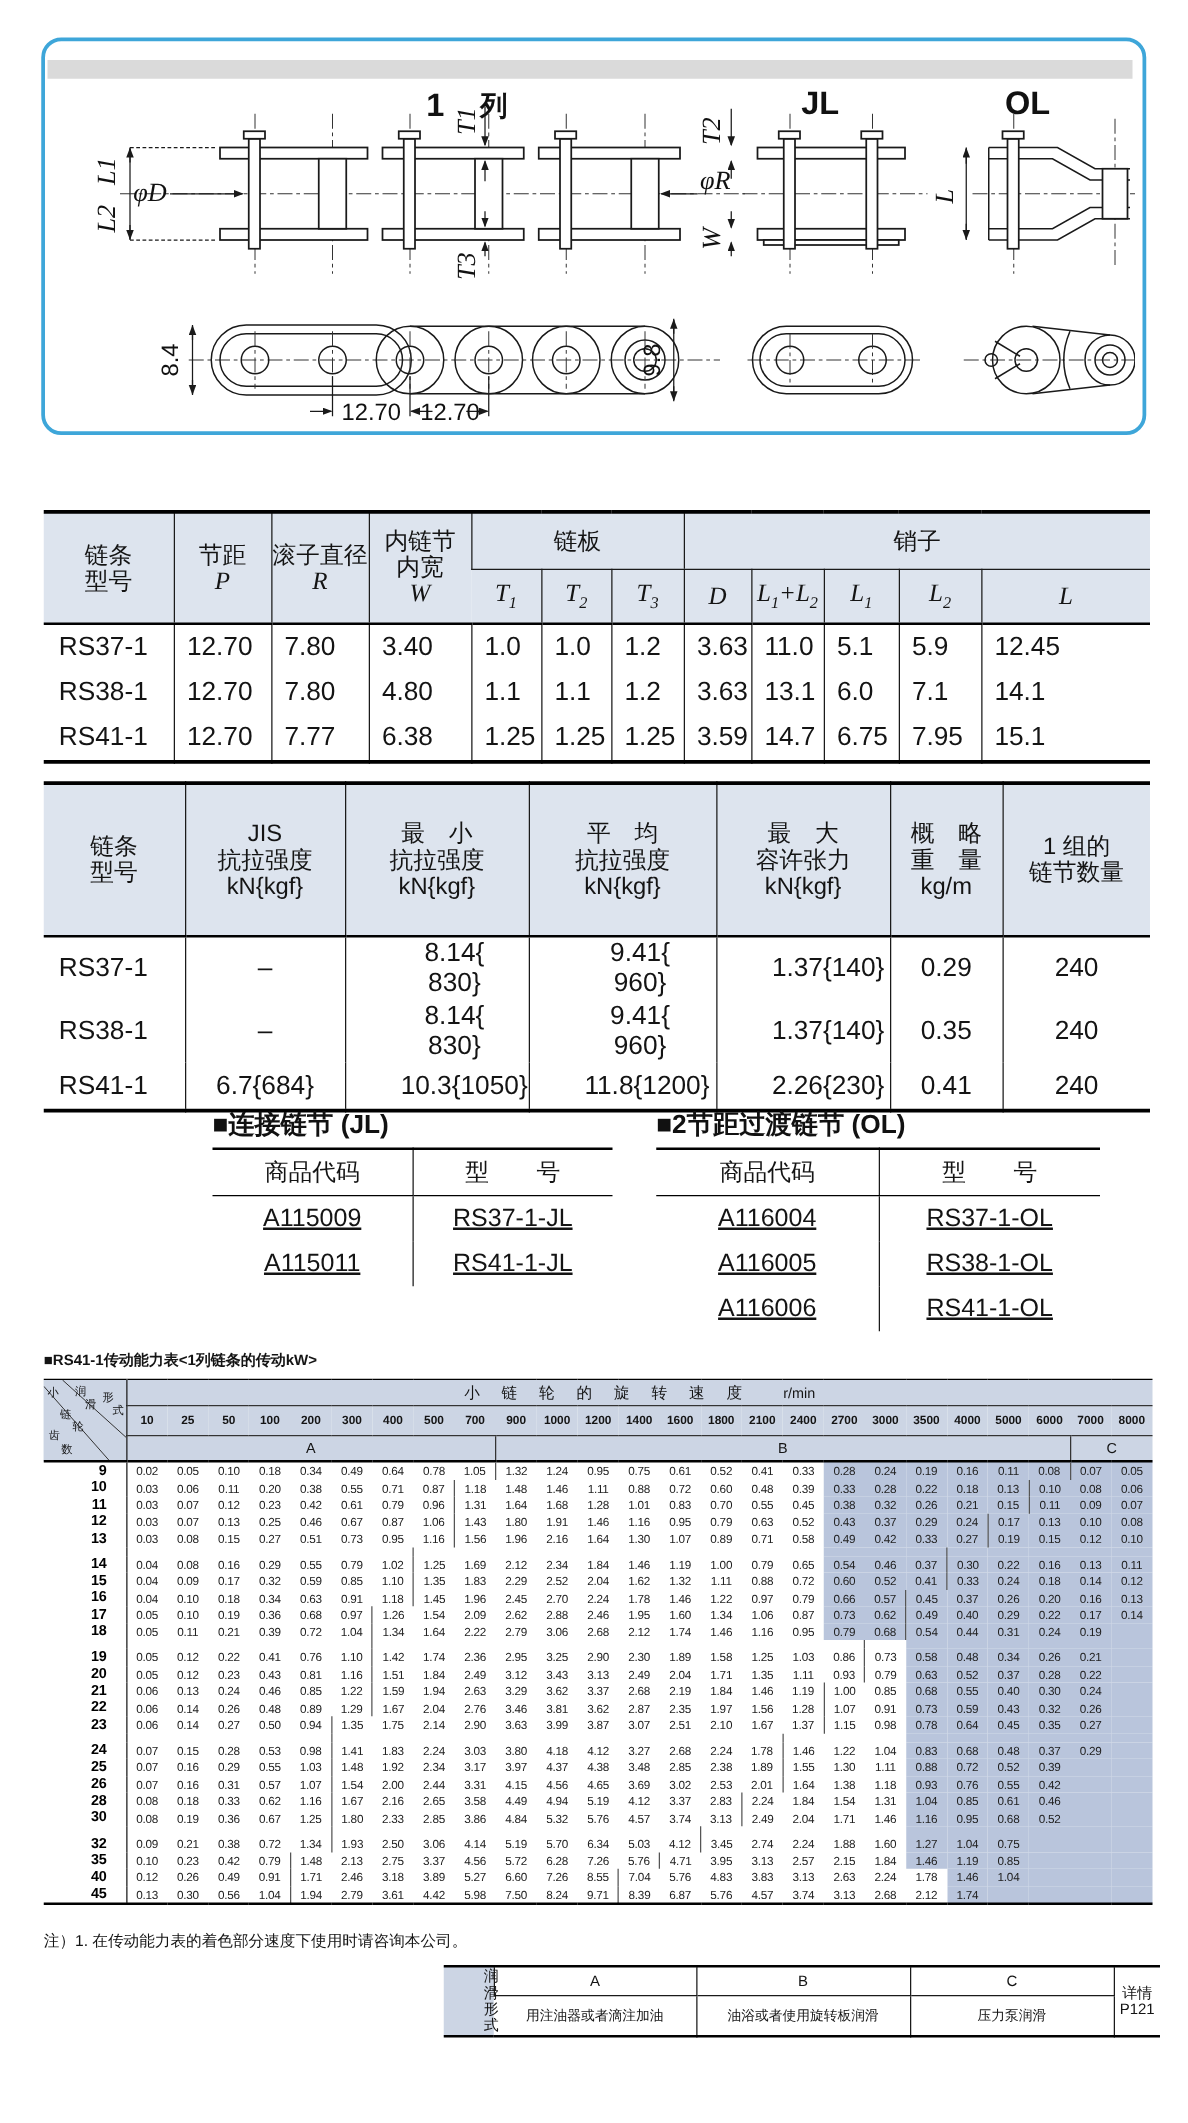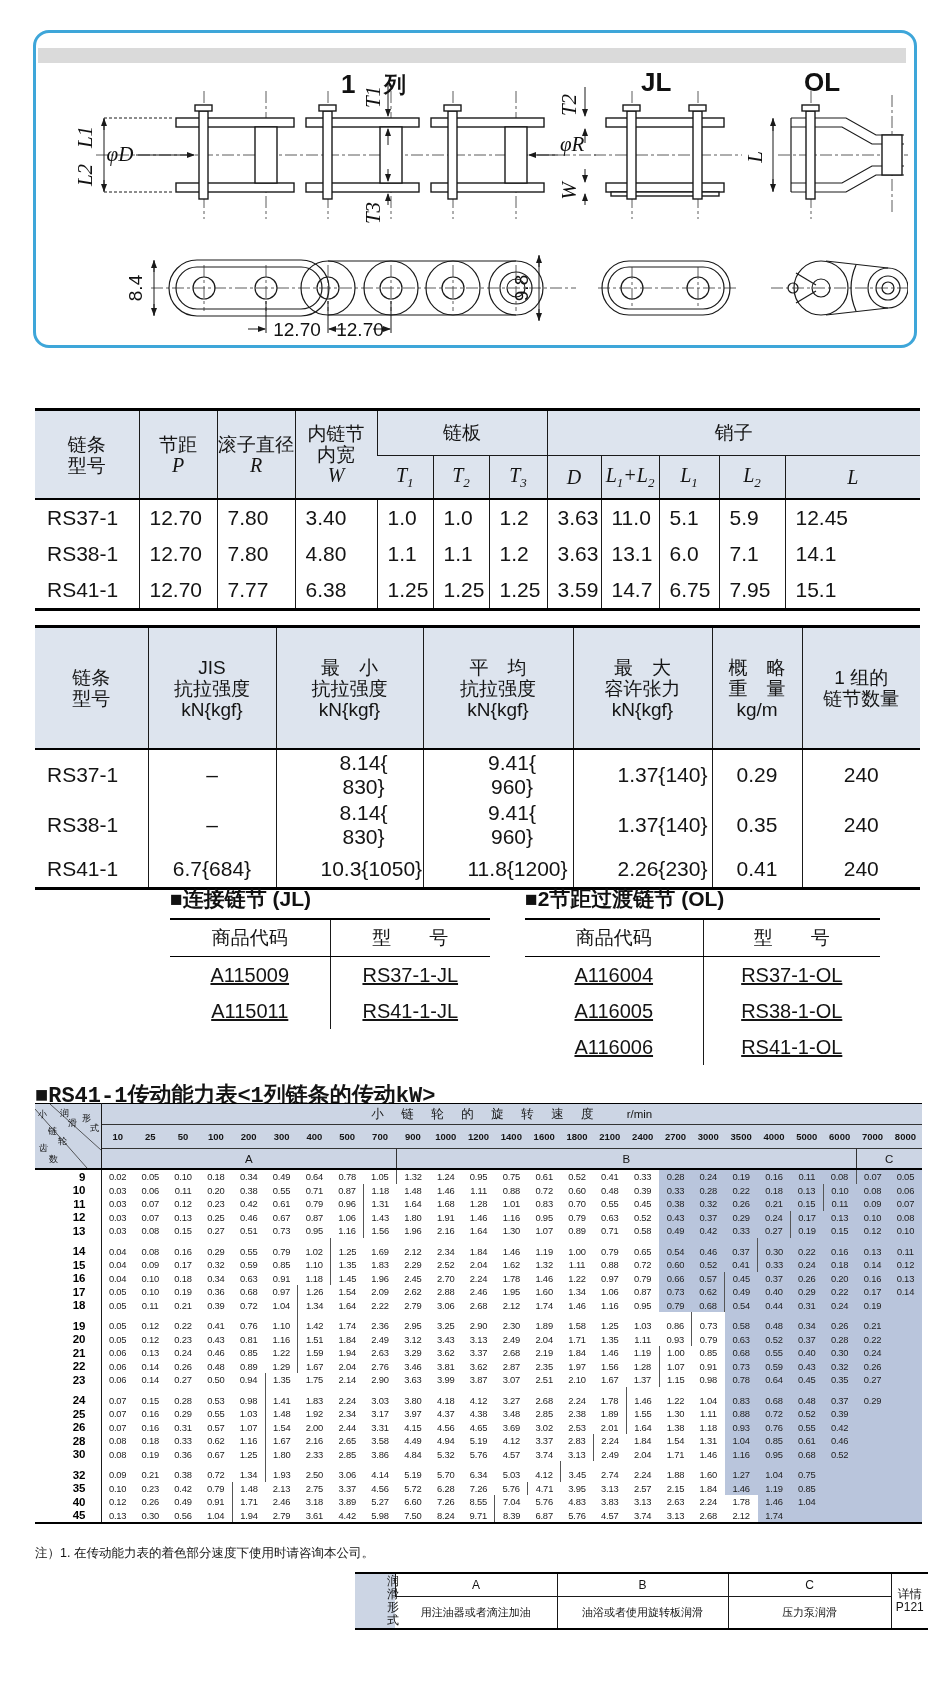--- a/index.html
+++ b/index.html
@@ -39,21 +39,21 @@
   #t-str td{border-left:1px solid #1a1a1a;height:35px;font-size:21px;text-align:center;}
   #t-str td:first-child{border-left:none;text-align:left;padding-left:12px;}
   #t-str td.rt{text-align:center;padding-right:16px;padding-left:44px;}
   
   .sec-title{font-size:21px;font-weight:bold;color:#111;}
   .pn-table{table-layout:fixed;border-top:2.5px solid #000;}
   .pn-table th{font-weight:normal;font-size:19px;height:34px;border-bottom:1.5px solid #000;}
   .pn-table td{font-size:20px;height:34px;text-align:center;text-decoration:underline;}
   .pn-table td.c2,.pn-table th.c2{border-left:1.2px solid #1a1a1a;text-align:center;}
   
-  #pw-title{left:35px;top:1080px;font-size:22px;font-weight:bold;font-family:Liberation Mono, monospace;}
+  #pw-title{left:35px;top:1080px;font-size:12px;font-weight:bold;}
   #t-pw{left:35px;top:1103px;width:887px;table-layout:fixed;border-top:1.6px solid #000;border-bottom:2.6px solid #000;background:#fff;}
   #t-pw thead{background:#ccd5e4;}
   #t-pw td,#t-pw th{padding:0;}
   #t-pw .diag{border-right:1px solid #1a1a1a;border-bottom:2.2px solid #000;background:#ccd5e4;}
   #t-pw .spdtitle{height:20px;font-size:12.5px;text-align:center;vertical-align:middle;letter-spacing:1px;border-bottom:1px solid #333;font-weight:normal;}
   #t-pw .spdtitle .sp{letter-spacing:7px;}
   #t-pw .spdtitle .rmin{letter-spacing:0;margin-left:26px;font-size:11.5px;}
   #t-pw td.spd{height:23px;font-size:9.5px;font-weight:bold;text-align:center;vertical-align:middle;}
   #t-pw td.zone{height:19px;font-size:11.5px;text-align:center;vertical-align:middle;border-top:1px solid #333;border-bottom:2.2px solid #000;}
   #t-pw td.zb{border-left:1px solid #333;}

